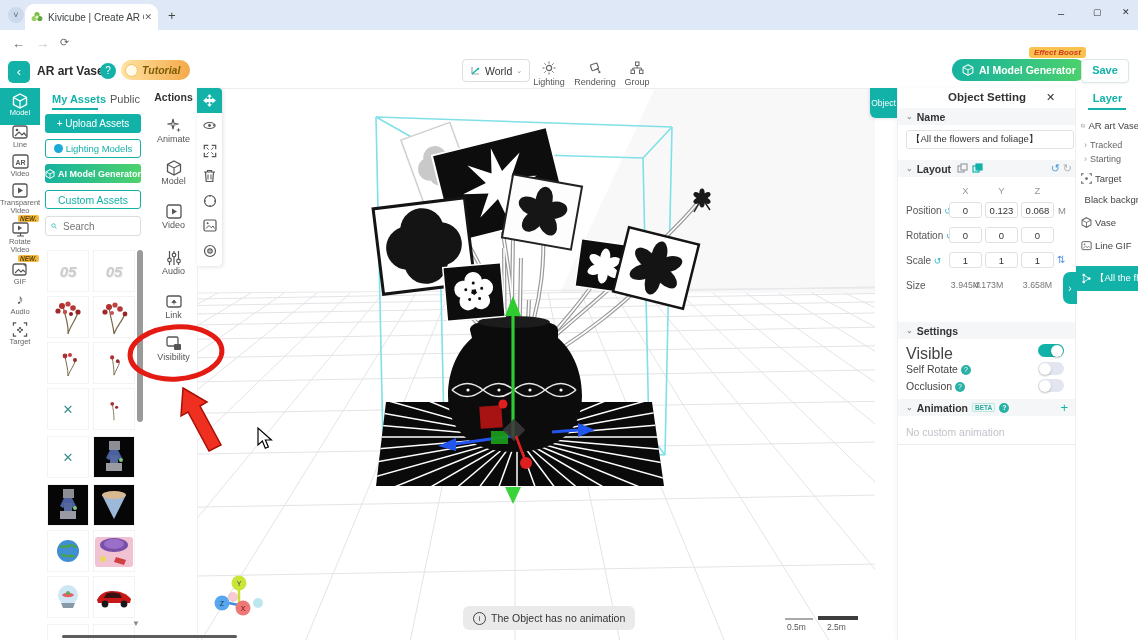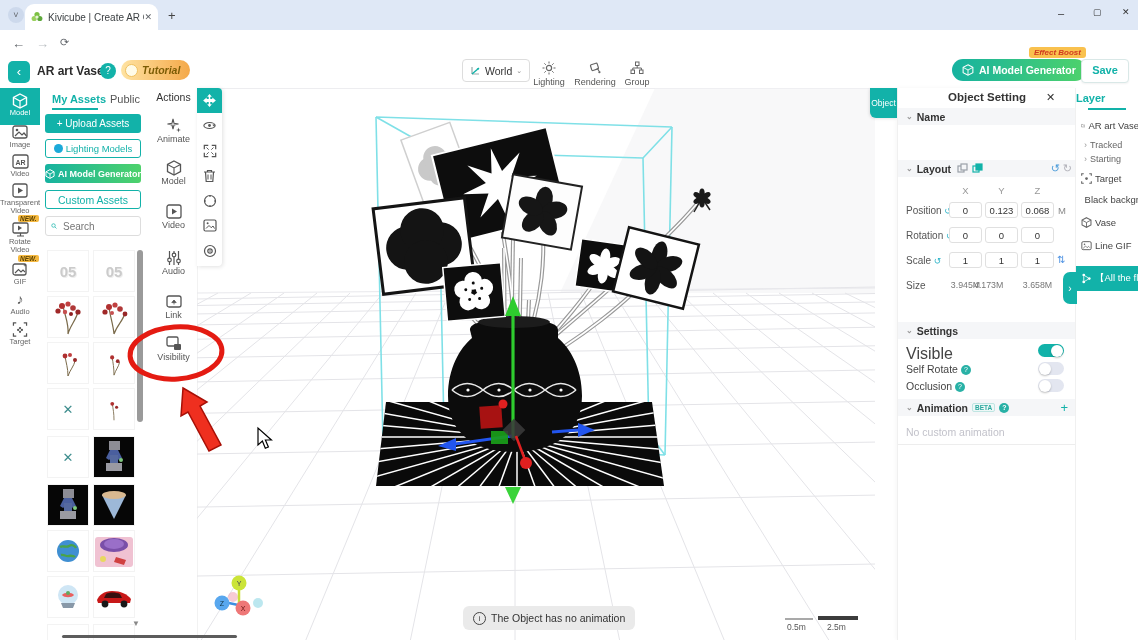--- a/index.html
+++ b/index.html
@@ -44,21 +44,21 @@
   .newbadge{position:absolute;left:18px;background:#f5b940;color:#5b4200;font-size:6.5px;font-weight:bold;
             font-style:italic;padding:0 2px;border-radius:2px}
   
   .assets{left:40px;top:88px;width:110px;height:552px;background:#fff;border-right:1px solid #f0f0f0}
   .atab{position:absolute;font-size:11px}
   .abtn{position:absolute;left:5px;width:96px;height:19px;border-radius:3px;font-size:9.5px;
         display:flex;align-items:center;justify-content:center;gap:3px;box-sizing:border-box}
   .thumb{position:absolute;width:42px;height:42px;border:1px solid #f3f3f3;background:#fff;
          display:flex;align-items:center;justify-content:center;overflow:hidden;box-sizing:border-box}
   .thumb.dark{background:#060606}
-  .num05{font-size:15px;font-weight:bold;color:#cbcbcb;text-shadow:1px 1px 0 #eee}
+  .num05{font-size:15px;font-weight:bold;font-style:italic;color:#cbcbcb;text-shadow:1px 1px 0 #eee}
   .xmark{font-size:13px;color:#3d8d8d}
   
   .actions{left:150px;top:88px;width:47px;height:552px;background:#fff;border-right:1px solid #f2f2f2}
   .act-item{position:absolute;left:0;width:47px;text-align:center}
   .act-label{font-size:9px;color:#555}
   
   .vtoolbar{left:197px;top:88px;width:25px;height:178px;background:#fff;border-radius:0 4px 4px 0;
             box-shadow:1px 1px 4px rgba(0,0,0,.12)}
   .vt-btn{width:25px;height:25px;display:flex;align-items:center;justify-content:center}
   .vt-sel{background:#12b2a9;border-radius:0 4px 0 0}
@@ -187,21 +187,21 @@
         <path d="M1.5 4.5L8 8l6.5-3.5M8 8v7" stroke="#fff" stroke-width="1.2" fill="none"></path>
       </svg>
     <span class="rail-label" style="color:#fff">Model</span>
   </div>
   <div class="rail-item" style="top:35px">
     <svg class="ico" width="16" height="15" viewBox="0 0 16 15">
         <rect x="1" y="1" width="14" height="12" rx="2" fill="none" stroke="#555" stroke-width="1.3"></rect>
         <circle cx="5" cy="5" r="1.3" fill="#555"></circle>
         <path d="M3 11l4-4 3 3 2-2 2.5 3" fill="none" stroke="#555" stroke-width="1.2"></path>
       </svg>
-    <span class="rail-label">Image</span>
+    <span class="rail-label">Line</span>
   </div>
   <div class="rail-item" style="top:64px">
     <svg class="ico" width="17" height="15" viewBox="0 0 17 15">
         <rect x="1" y="1" width="15" height="13" rx="2" fill="none" stroke="#555" stroke-width="1.3"></rect>
         <text x="8.5" y="10.5" font-size="7" font-weight="bold" fill="#555" text-anchor="middle" font-family="Liberation Sans">AR</text>
       </svg>
     <span class="rail-label">Video</span>
   </div>
   <div class="rail-item" style="top:93px">
     <svg class="ico" width="16" height="15" viewBox="0 0 16 15">
@@ -391,21 +391,21 @@
       <svg width="40" height="20" viewBox="0 0 40 20">
         <path d="M2 14c3-6 9-9 16-9 8 0 14 3 20 8l-1 4H3z" fill="#1a1a1a"></path>
         <path d="M11 8c4-2 11-2 15 1H10z" fill="#3a3a3a"></path>
       </svg>
     </div>
   <div class="abs" style="left:97px;top:162px;width:6px;height:172px;background:#9a9a9a;border-radius:3px"></div>
   <span class="abs" style="left:92px;top:531px;font-size:8px;color:#888">▼</span>
 </div>
 
 <div class="abs actions">
-  <div class="act-item" style="top:3px;font-size:10.5px;font-weight:normal;color:#333">Actions</div>
+  <div class="act-item" style="top:3px;font-size:10.5px;font-weight:bold;color:#333">Actions</div>
   <div class="act-item" style="top:28px">
     <svg class="ico" width="17" height="17" viewBox="0 0 17 17">
         <path d="M8 2l1 4.2L13.5 7 9 8l-1 4.2L7 8 2.5 7 7 6.2z" fill="none" stroke="#555" stroke-width="1.1"></path>
         <path d="M13.5 10.5l.6 1.9 1.9.6-1.9.6-.6 1.9-.6-1.9-1.9-.6 1.9-.6z" fill="#555"></path>
       </svg>
     <span class="act-label" style="display:block">Animate</span>
   </div>
   <div class="act-item" style="top:70px">
     <svg class="ico" width="16" height="16" viewBox="0 0 16 16">
         <path d="M8 1l6.5 3.5v7L8 15l-6.5-3.5v-7z" fill="none" stroke="#555" stroke-width="1.3"></path>
@@ -749,20 +749,21 @@
 
 <div class="abs objtab">Object</div>
 <div class="abs objpanel">
   <div class="abs" style="left:0;top:3px;width:178px;text-align:center;font-size:11.5px;font-weight:bold;color:#333">Object Setting</div>
   <div class="abs" style="left:148px;top:3px;font-size:11px;color:#333">✕</div>
 
   <div class="strip" style="top:20px">
       <span class="caret">⌄</span>
       <span>Name</span>
     </div>
+  <input class="abs" style="left: 8px; top: 42px; width: 158px; height: 17px; border: 1px solid rgb(226, 226, 226); border-radius: 3px; font-size: 9.5px; color: rgb(51, 51, 51); padding: 0px 4px; font-family: &quot;Liberation Sans&quot;, sans-serif;" value="【All the flowers and foliage】">
 
   <div class="strip" style="top:72px">
     <span class="caret">⌄</span>
     <span>Layout</span>
     <svg width="11" height="11" viewBox="0 0 11 11" style="margin-left:2px">
         <rect x="1" y="3" width="6" height="6" fill="none" stroke="#9aa0a8" stroke-width="1.2"></rect>
         <rect x="4" y="1" width="6" height="6" fill="#f5f6f8" stroke="#9aa0a8" stroke-width="1.2"></rect>
       </svg>
     <svg width="11" height="11" viewBox="0 0 11 11">
         <rect x="1" y="3" width="6" height="6" fill="none" stroke="#12b2a9" stroke-width="1.2"></rect>
@@ -825,21 +826,21 @@
     <span>Animation</span>
     <span class="betabadge">BETA</span>
     <span class="helpq">?</span>
     <span style="margin-left:auto;margin-right:8px;color:#12b2a9;font-size:13px;font-weight:normal">+</span>
   </div>
   <span class="abs" style="left:8px;top:338px;font-size:10.5px;color:#c2c2ca">No custom animation</span>
   <div class="abs" style="left:0;top:356px;width:178px;height:1px;background:#ededed"></div>
 </div>
 
 <div class="abs layerpanel">
-  <div class="abs" style="left:0;top:4px;width:63px;font-size:11px;font-weight:bold;color:#12b2a9">Layer</div>
+  <div class="abs" style="left:0;top:4px;width:63px;text-align:center;font-size:11px;font-weight:bold;color:#12b2a9">Layer</div>
   <div class="abs" style="left:12px;top:20px;width:38px;height:2px;background:#12b2a9"></div>
   <div class="litem" style="top:32px">
     <svg width="11" height="9" viewBox="0 0 11 9">
         <path d="M1 2h3l1 1.5h5V8H1z" fill="none" stroke="#666" stroke-width="1.1"></path>
       </svg>
     <span>AR art Vase</span>
   </div>
   <div class="litem" style="top:52px;left:8px;font-size:9px;color:#666">
       <span style="color:#999">›</span>
       <span>Tracked</span>

